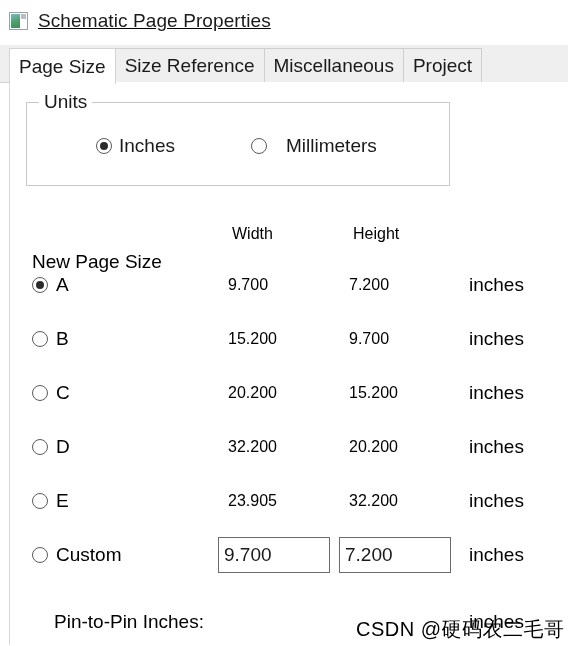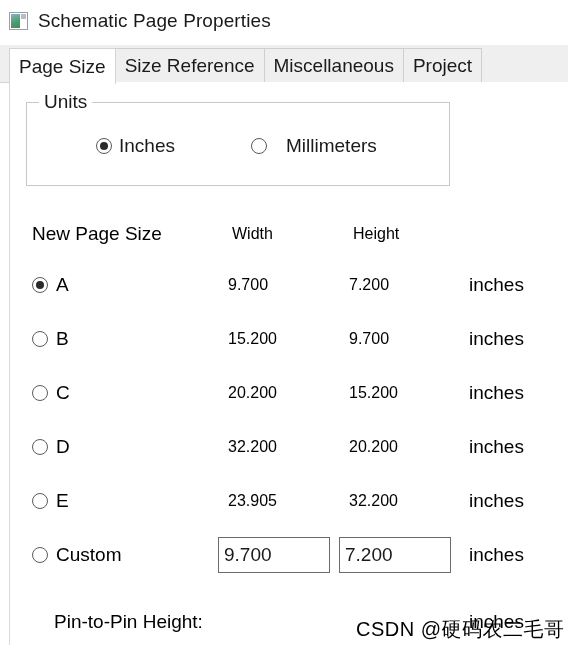--- a/index.html
+++ b/index.html
@@ -20,20 +20,21 @@
   #titlebar {
     position: absolute;
     left: 0; top: 0;
     width: 568px;
     height: 41px;
     background: #ffffff;
     display: flex;
     align-items: center;
     padding-left: 9px;
     box-sizing: border-box;
+    text-decoration: underline;
   }
   #app-icon {
     width: 19px;
     height: 18px;
     flex: 0 0 auto;
     margin-right: 10px;
     position: relative;
     border: 1px solid #9aa0a6;
     box-sizing: border-box;
     background: #ffffff;
@@ -184,21 +185,21 @@
   .col-name {
     position: absolute;
     left: 22px;
     top: 50%;
     transform: translateY(-50%);
     font-size: 19px;
     white-space: nowrap;
     display: flex;
     align-items: center;
   }
-  .row.header .col-name { left: 22px; }
+  .row.header .col-name { left: 22px; margin-top: 28px; }
   .col-name .opt-label { margin-left: 8px; }
   .col-w {
     position: absolute;
     left: 218px;
     top: 50%;
     transform: translateY(-50%);
     font-size: 16px;
     white-space: nowrap;
   }
   .col-h {
@@ -388,20 +389,20 @@
         <span class="opt-label">Custom</span>
       </div>
       <input class="textbox" id="custom-width" type="text" value="9.700" style="">
       <input class="textbox" id="custom-height" type="text" value="7.200" style="">
       <div class="col-u" id="custom-units">inches</div>
     </div>
 
   </div>
 
   <div id="pinrow">
-    <div id="pin-label">Pin-to-Pin Height:</div>
+    <div id="pin-label">Pin-to-Pin Inches:</div>
     <div id="pin-value">0.100</div>
     <div id="pin-units">inches</div>
   </div>
 
 </div>
 
 <div id="watermark">CSDN @硬码农二毛哥</div>
 
 </body></html>

